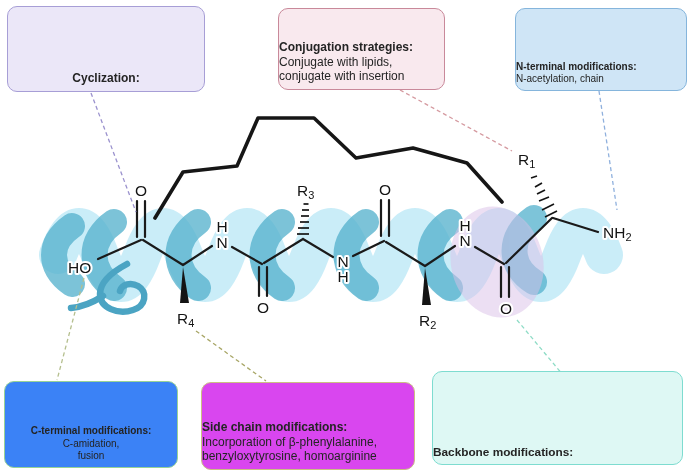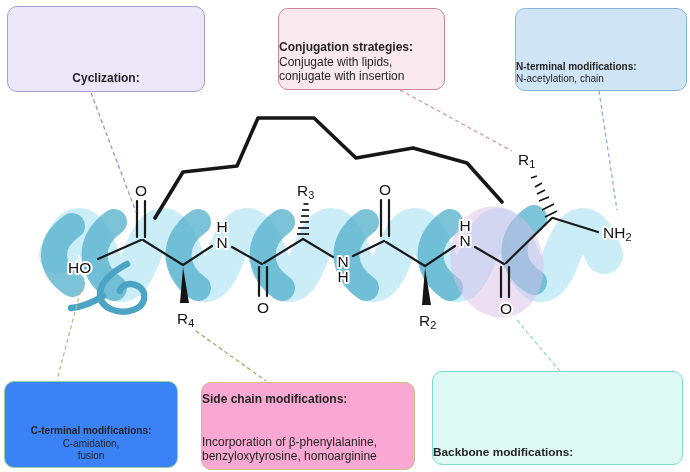--- a/index.html
+++ b/index.html
@@ -15,21 +15,21 @@
     line-height:1.22; color:#242424;
   }
   .box .title { font-weight:bold; white-space:nowrap; }
   .box .body { white-space:pre-line; }
   .box.centered { text-align:center; align-items:center; }
   .box.small { font-size:10px; }
   #box-cyclization { left:7px;  top:6px;   width:198px; height:86px; background:#ebe7f8; border-color:#a79ed6; }
   #box-conjugation { left:278px; top:8px;  width:167px; height:82px; background:#f9e9ee; border-color:#c9899a; }
   #box-nterminal  { left:515px; top:8px;   width:172px; height:83px; background:#cfe5f6; border-color:#85b5dc; }
   #box-cterminal  { left:4px;   top:381px; width:174px; height:87px; background:#3b82f6; border-color:#98d295; }
-  #box-sidechain  { left:201px; top:382px; width:214px; height:88px; background:#f9a8d4; border-color:#cbbf83;gap:28px; }
+  #box-sidechain  { left:201px; top:382px; width:214px; height:88px; background:#d946ef; border-color:#cbbf83; }
   #box-backbone   { left:432px; top:371px; width:251px; height:94px; background:#def8f4; border-color:#7edcd0; font-size:11.8px; line-height:1.21; }
   text.atom {
     font-family:"Liberation Sans", sans-serif; font-size:15.5px; fill:#141414;
     paint-order:stroke; stroke:#ffffff; stroke-width:4px; stroke-linejoin:round;
   }
   text.atom tspan.sub { font-size:11px; }
 </style>
 </head>
 <body>
 

